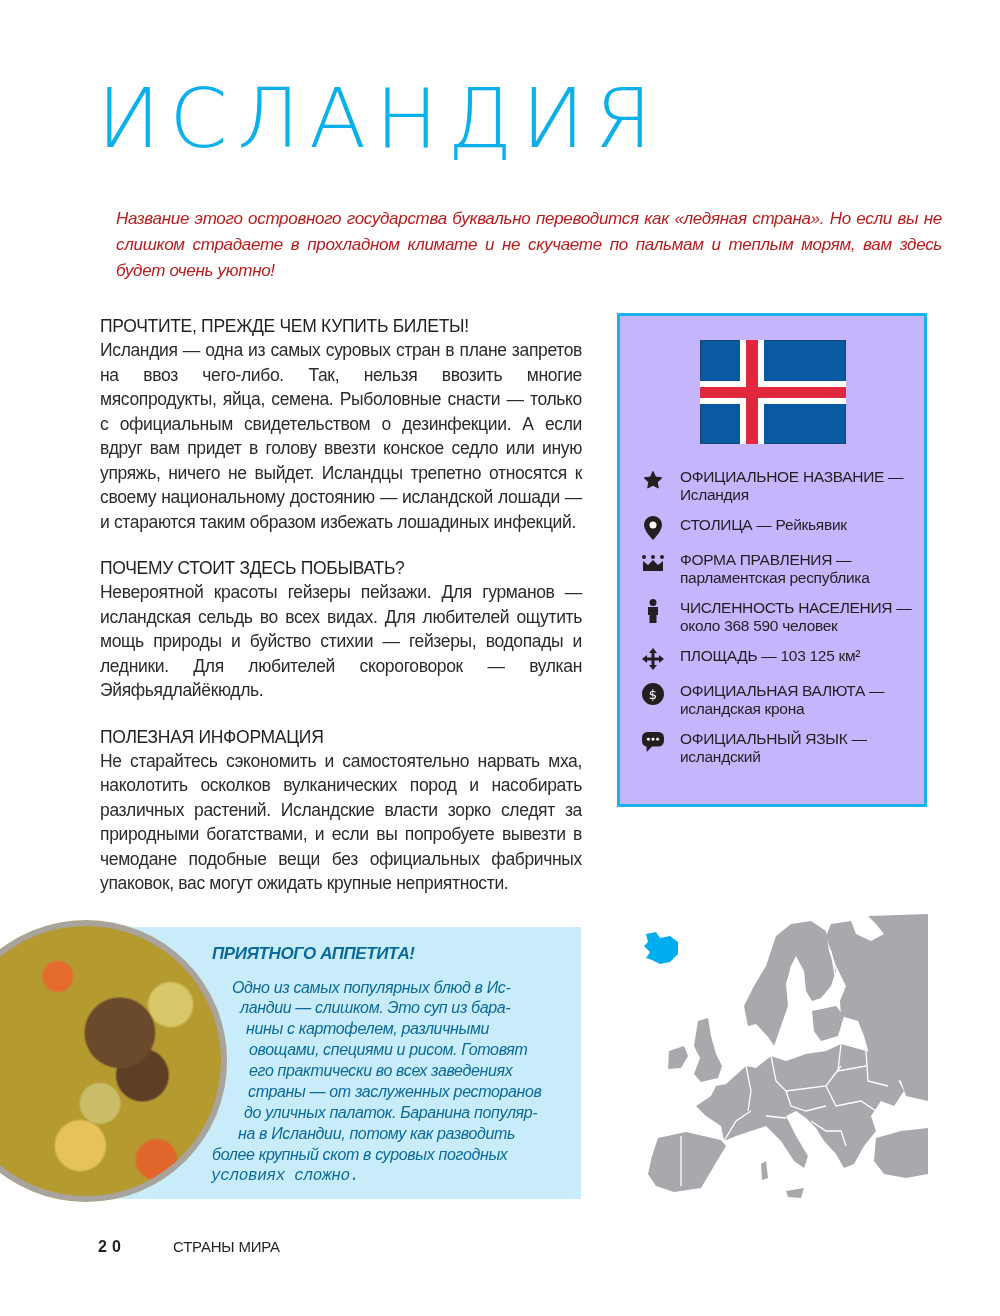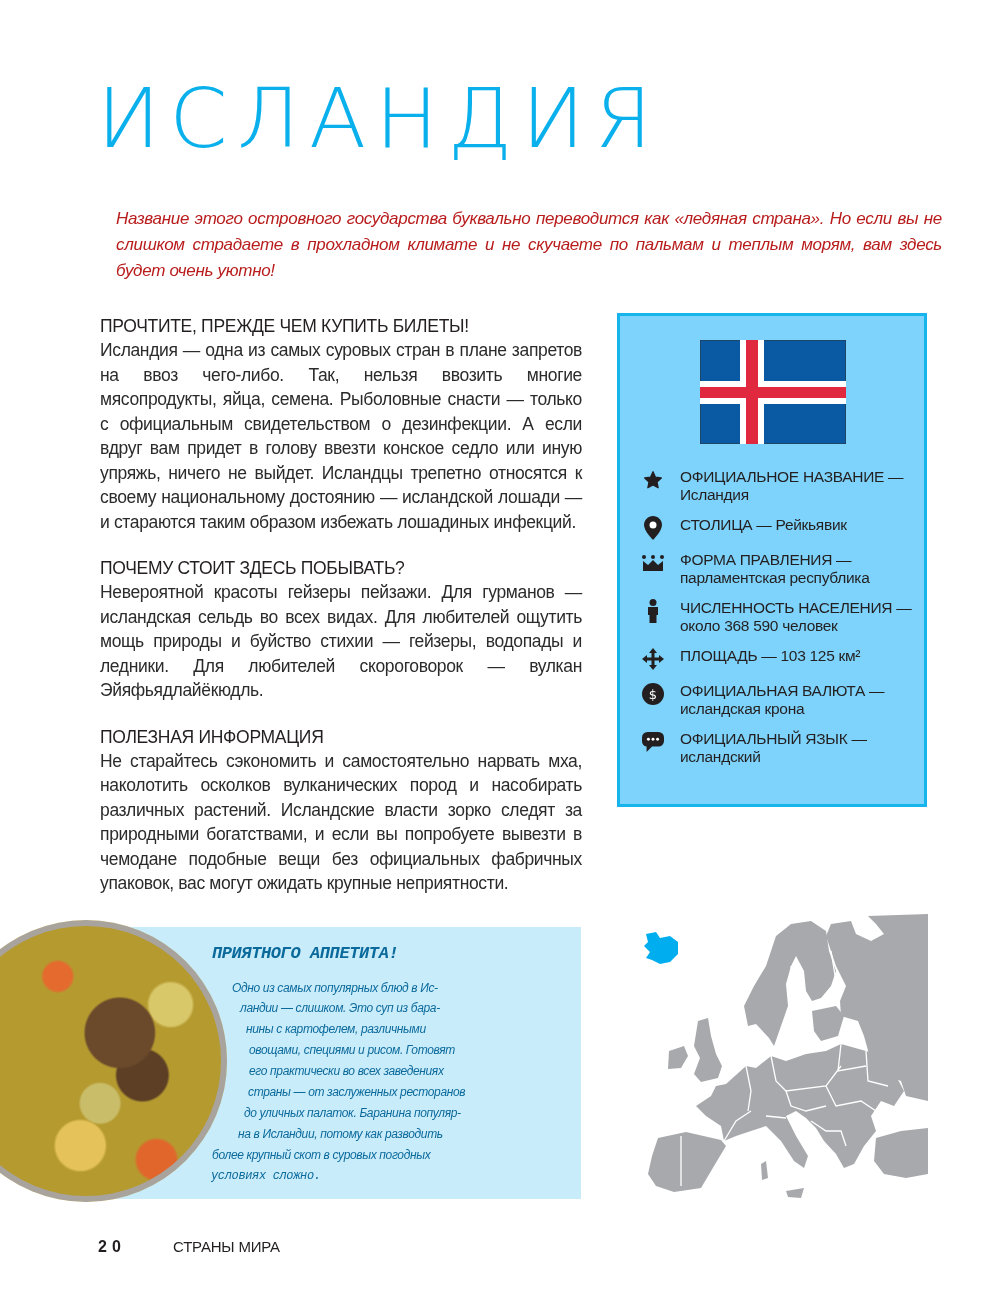--- a/index.html
+++ b/index.html
@@ -25,21 +25,21 @@
       margin: 0; font-weight: normal; font-size: 17.5px; line-height: 24px;
       letter-spacing: -0.3px; text-transform: uppercase; color: #231f20;
     }
     .section p {
       margin: 0; font-size: 17.5px; line-height: 24.5px; text-align: justify;
       letter-spacing: -0.35px; color: #2b2b2b; hyphens: manual;
     }
     .section { margin-bottom: 22px; }
     .factbox {
       position: absolute; left: 617px; top: 313px; width: 304px; height: 488px;
-      border: 3px solid #17b4ec; background: #7dd3fc;
+      border: 3px solid #17b4ec; background: #c4b5fd;
     }
     .flag { position: absolute; left: 80px; top: 24px; width: 146px; height: 104px; }
     .facts { position: absolute; left: 22px; top: 152px; width: 280px; list-style: none; margin: 0; padding: 0; }
     .fact { display: flex; align-items: flex-start; margin-bottom: 12px; }
     .fact .ic { width: 22px; height: 22px; flex: 0 0 22px; margin-right: 16px; margin-top: 1px; display: flex; align-items: center; justify-content: center; }
     .fact .txt { font-size: 15.5px; line-height: 18px; color: #231f20; letter-spacing: -0.3px; }
     .fact .lbl { text-transform: uppercase; }
     .food-box {
       position: absolute; left: 95px; top: 927px; width: 486px; height: 272px;
       background: #c9ecfa;
@@ -54,25 +54,25 @@
         radial-gradient(circle at 75% 85%, #e0662c 0 6%, transparent 7%),
         radial-gradient(circle at 48% 80%, #e5c35a 0 9%, transparent 10%),
         radial-gradient(circle at 80% 30%, #d9c86a 0 7%, transparent 8%),
         radial-gradient(circle at 55% 65%, #c9bd6a 0 8%, transparent 9%),
         radial-gradient(circle at 50% 50%, #b59a2f 0 80%, #8d8782 81% 86%, #d2ccc6 87% 100%);
       box-shadow: inset 0 0 0 6px #a9a39d;
     }
     .food-title {
       position: absolute; left: 212px; top: 944px; margin: 0;
       font-size: 17px; font-weight: bold; font-style: italic; color: #0b6a9c;
-      letter-spacing: -0.4px; text-transform: uppercase; font-family: Liberation Mono, monospace;
+      letter-spacing: -0.4px; text-transform: uppercase;
     }
     .food-lines { position: absolute; left: 0; top: 978px; width: 600px; }
     .food-line {
-      position: absolute; font-size: 12px; font-style: italic; color: #0b6a9c;
+      position: absolute; font-size: 16px; font-style: italic; color: #0b6a9c;
       letter-spacing: -0.35px; white-space: nowrap; line-height: 20px;
     }
     .map { position: absolute; left: 626px; top: 906px; width: 302px; height: 300px; }
     .footer-page {
       position: absolute; left: 98px; top: 1238px; font-size: 16px; font-weight: bold;
       letter-spacing: 5px; color: #231f20;
     }
     .footer-title {
       position: absolute; left: 173px; top: 1238px; font-size: 15px;
       text-transform: uppercase; color: #231f20; letter-spacing: -0.2px;

